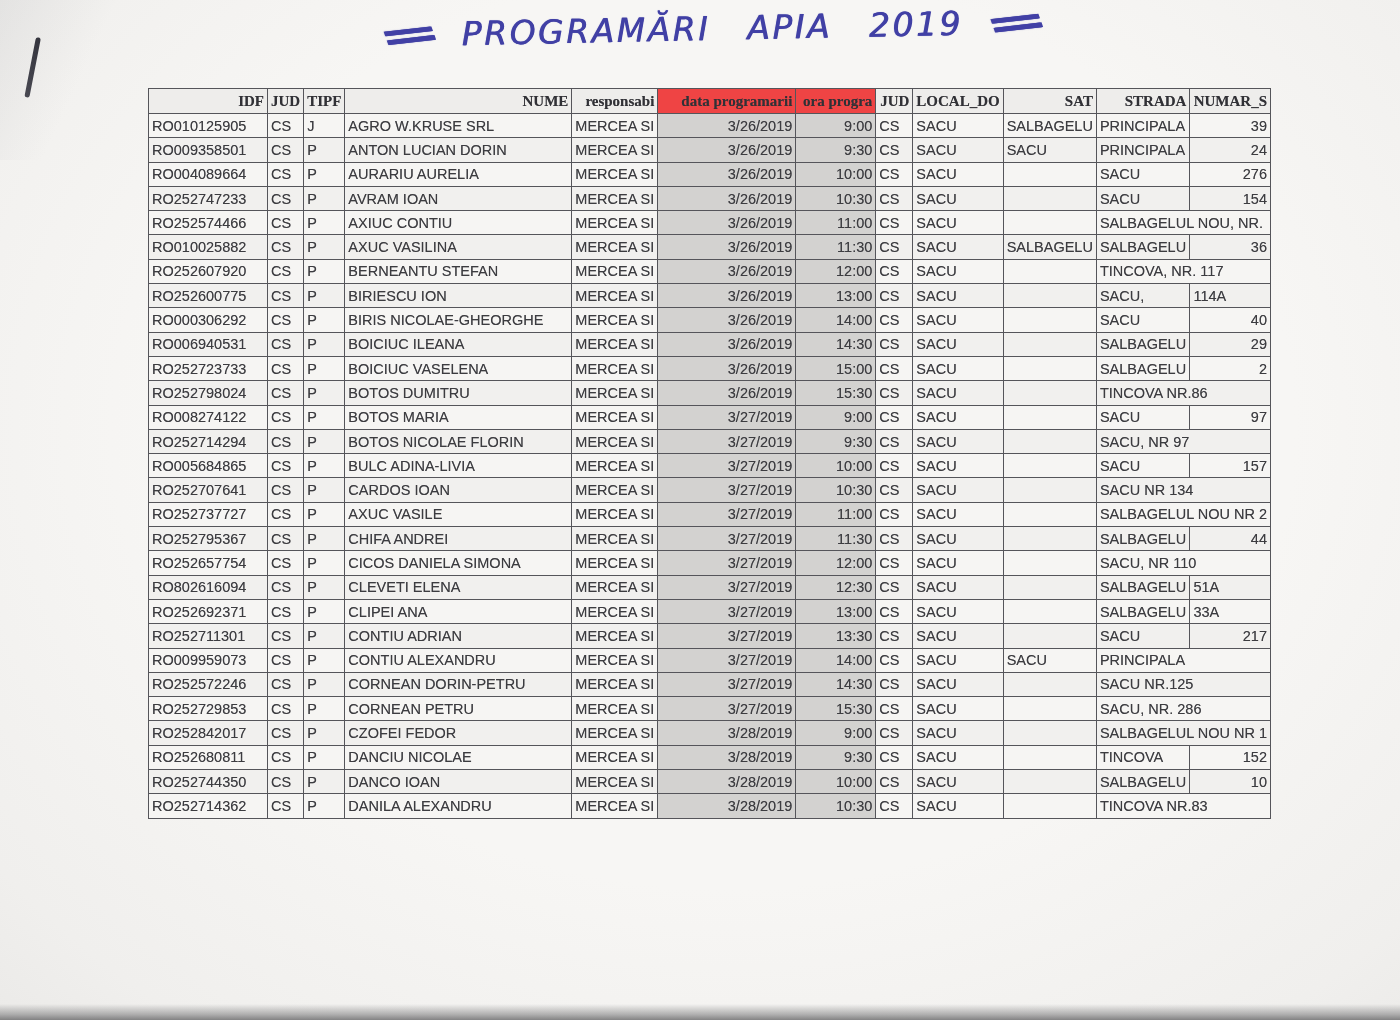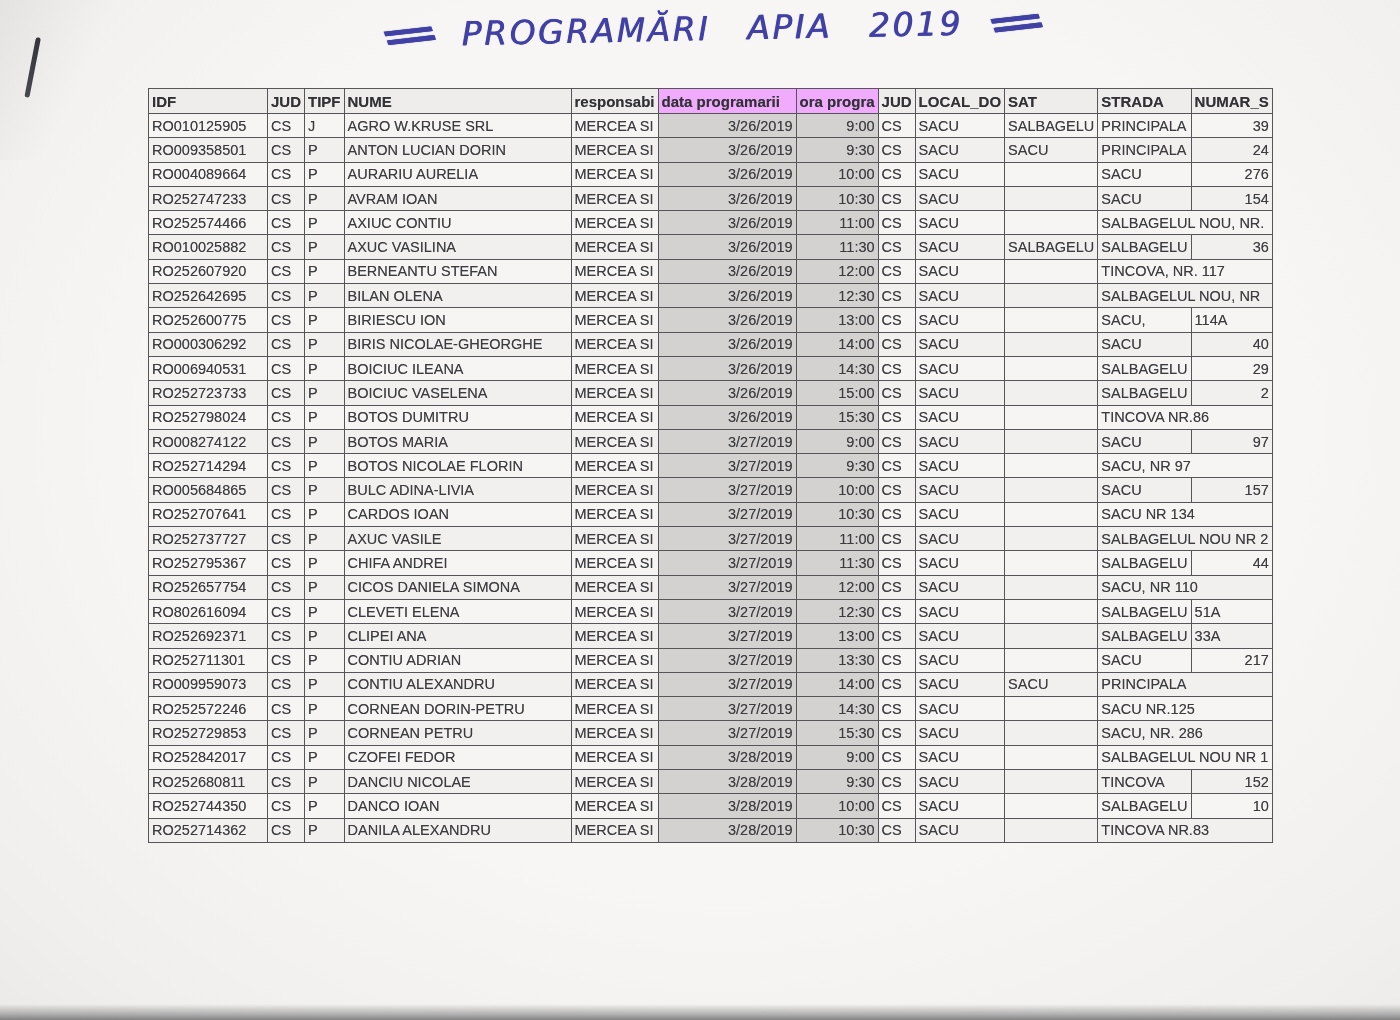--- a/index.html
+++ b/index.html
@@ -29,23 +29,23 @@
     font-size:14.5px;color:#3c3c40;
     text-shadow:0 0 .6px rgba(60,60,66,.55);
   }
   .sheet-table td,.sheet-table th{
     border:1.2px solid #55555a;height:23.3px;padding:0 3px;
     overflow:hidden;white-space:nowrap;background:#f6f5f3;
   }
   .sheet-table tbody tr:nth-child(even) td:not(.shade){background:#f1f0ee;}
   .sheet-table th{
     font-weight:bold;font-size:15px;height:24px;color:#313136;
-    background:#eeedeb;text-align:left;
-  }
-  .sheet-table th.shade{background:#f0abfc;}
+    background:#eeedeb;text-align:right;font-family:Liberation Serif, serif;
+  }
+  .sheet-table th.shade{background:#ef4444;}
   .sheet-table td.shade{background:#d3d2d0;}
   .right{text-align:right;}
   
   .pen{
     position:absolute;left:36px;top:37px;width:5px;height:61px;
     background:linear-gradient(#20202a,#3c3c46);border-radius:2.5px;
     transform:rotate(11deg);transform-origin:top left;
   }
   .speck{position:absolute;left:215px;top:99px;width:4px;height:3px;background:rgba(95,95,100,.55);border-radius:50%;}
   .ghost{position:absolute;background:rgba(150,140,152,.12);filter:blur(5px);border-radius:4px;}
@@ -204,33 +204,20 @@
         <td class="">BERNEANTU STEFAN</td>
         <td class="">MERCEA SI</td>
         <td class="shade right">3/26/2019</td>
         <td class="shade right">12:00</td>
         <td class="">CS</td>
         <td class="">SACU</td>
         <td class=""></td>
         <td class="" colspan="2">TINCOVA, NR. 117</td>
       </tr>
       <tr>
-        <td class="">RO252642695</td>
-        <td class="">CS</td>
-        <td class="">P</td>
-        <td class="">BILAN OLENA</td>
-        <td class="">MERCEA SI</td>
-        <td class="shade right">3/26/2019</td>
-        <td class="shade right">12:30</td>
-        <td class="">CS</td>
-        <td class="">SACU</td>
-        <td class=""></td>
-        <td class="" colspan="2">SALBAGELUL NOU, NR</td>
-      </tr>
-      <tr>
         <td class="">RO252600775</td>
         <td class="">CS</td>
         <td class="">P</td>
         <td class="">BIRIESCU ION</td>
         <td class="">MERCEA SI</td>
         <td class="shade right">3/26/2019</td>
         <td class="shade right">13:00</td>
         <td class="">CS</td>
         <td class="">SACU</td>
         <td class=""></td>

